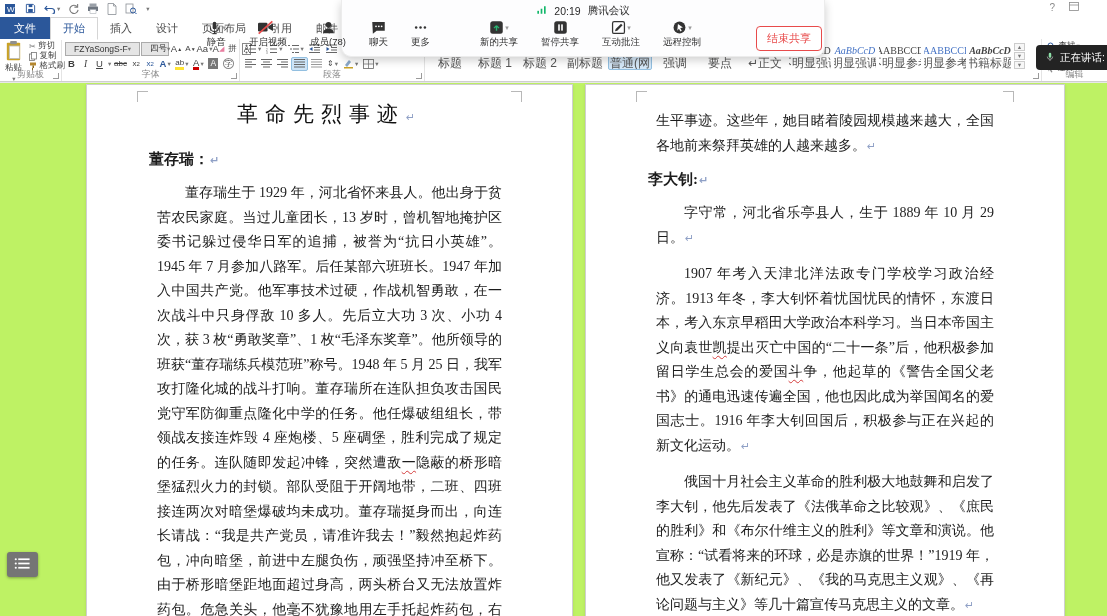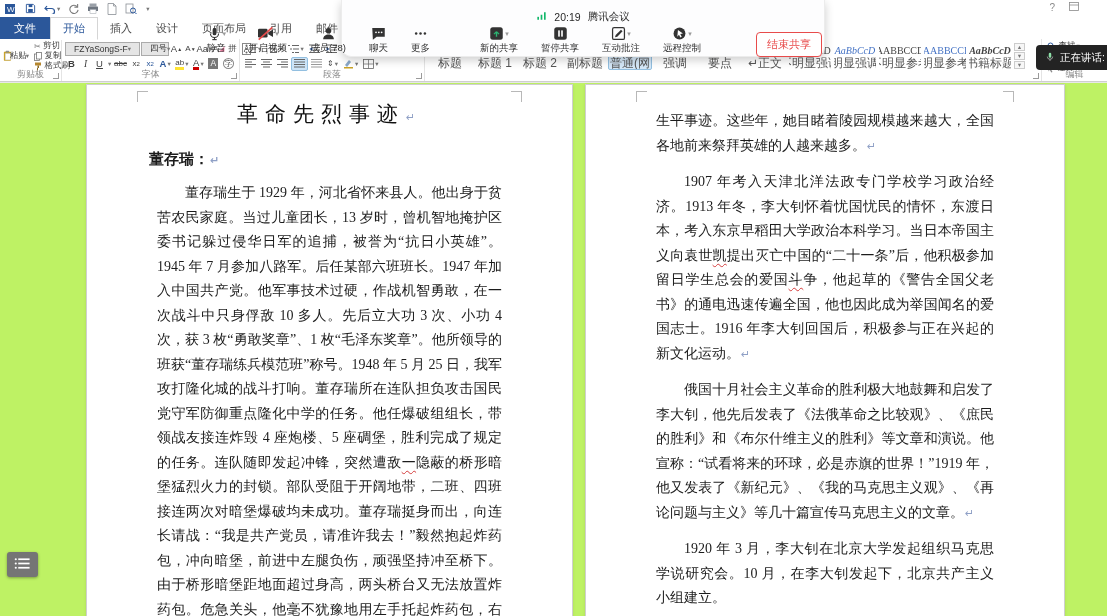--- a/index.html
+++ b/index.html
@@ -43,21 +43,21 @@
   .strike{text-decoration:line-through}
   .boxA{border:1px solid #888;padding:0 1px;font-size:8.5px;line-height:10px}
   .redA{border-bottom:3px solid #c00;line-height:9px}
   .blueA{color:#2b579a;font-weight:bold}
   .ylw{border-bottom:3px solid #ffe433;line-height:9px}
   .darkA{background:#777;color:#fff;padding:0 2px;font-size:8.5px;line-height:11px}
   .circZ{border:1px solid #888;border-radius:50%;font-size:7.5px;padding:0 1px;line-height:9px}
 
   
   .clipwrap{display:flex;gap:3px}
-  .pastecol{display:flex;align-items:center;width:26px}
+  .pastecol{display:flex;flex-direction:column;align-items:center;width:26px}
   .clipcol{display:flex;flex-direction:column;gap:0}
   .clipcol .rbtn{justify-content:flex-start;height:10px;font-size:8.5px}
 
   
   .gallery{display:flex;gap:1px;padding-top:1px}
   .scard{width:44px;height:28px;display:flex;flex-direction:column;align-items:center;
          justify-content:flex-end;border:1px solid transparent;border-radius:2px;overflow:hidden}
   .scard.selected{background:#d5e8f8;border-color:#92bfe0}
   .ssample{font-size:10px;line-height:15px;color:#444;font-family:"Liberation Serif",serif;white-space:nowrap}
   .slabel{font-size:12px;color:#555;white-space:nowrap;line-height:11px}
@@ -71,21 +71,21 @@
 
   
   .edit-col{display:flex;flex-direction:column;gap:1px}
   .edit-col .rbtn{justify-content:flex-start;height:10px;font-size:8.5px}
 
   
   .meet{position:absolute;left:341px;top:0;width:484px;height:57px;background:#fdfdfe;
         border:1px solid #ececec;border-top:none;border-radius:0 0 10px 10px;
         box-shadow:0 3px 10px rgba(0,0,0,.2);z-index:20}
   .meet-status{display:flex;justify-content:center;align-items:center;gap:7px;
-               font-size:10.5px;color:#2a2a2a;padding-top:10px}
+               font-size:10.5px;color:#2a2a2a;padding-top:4px}
   .meet-btns{display:flex;align-items:flex-start;justify-content:flex-end;gap:17px;padding-top:1px}
   .mbtn{display:flex;flex-direction:column;align-items:center;padding:0 3px}
   .mbtn .ic{height:17px;display:flex;align-items:center}
   .mbtn .lb{font-size:9.5px;color:#2f2f2f;margin-top:0;white-space:nowrap}
   .mcaret{font-size:7px;color:#9a9a9a;margin-left:1px}
   .mdivider{width:1px;height:28px;background:#e4e4e4;margin:3px 5px 0}
   .endshare{margin:7px 2px 0 8px;border:1px solid #e84b4b;color:#e84b4b;font-size:11px;
             border-radius:4px;padding:4px 10px;background:#fff;white-space:nowrap}
 
   
@@ -476,20 +476,22 @@
     <span class="cm cm-tl"></span>
     <span class="cm cm-tr"></span>
   <div class="blk-title"><span>革命先烈事迹</span><span class="pmark">↵</span></div>
       <div class="blk-heading"><span>董存瑞：</span><span class="pmark">↵</span></div>
       <div class="blk-para ind"><span>董存瑞生于 1929 年，河北省怀来县人。他出身于贫苦农民家庭。当过儿童团长，13 岁时，曾机智地掩护区委书记躲过侵华日军的追捕，被誉为“抗日小英雄”。1945 年 7 月参加八路军。后任某部六班班长。1947 年加入中国共产党。他军事技术过硬，作战机智勇敢，在一次战斗中只身俘敌 10 多人。先后立大功 3 次、小功 4 次，获 3 枚“勇敢奖章”、1 枚“毛泽东奖章”。他所领导的班获“董存瑞练兵模范班”称号。1948 年 5 月 25 日，我军攻打隆化城的战斗打响。董存瑞所在连队担负攻击国民党守军防御重点隆化中学的任务。他任爆破组组长，带领战友接连炸毁 4 座炮楼、5 座碉堡，胜利完成了规定的任务。连队随即发起冲锋，突然遭敌</span><span class="sq-red">一</span><span>隐蔽的桥形暗堡猛烈火力的封锁。部队受阻于开阔地带，二班、四班接连两次对暗堡爆破均未成功。董存瑞挺身而出，向连长请战：“我是共产党员，请准许我去！”毅然抱起炸药包，冲向暗堡，前进中左腿负伤，顽强坚持冲至桥下。由于桥形暗堡距地面超过身高，两头桥台又无法放置炸药包。危急关头，他毫不犹豫地用左手托起炸药包，右手拉燃导火索，高喊：“为了新中国，冲啊！”碉堡被炸毁，董存瑞以自己的生命为部队开辟了前进的道路，牺牲时年仅 19 岁。</span></div>
     </div>
   <div class="page page-right" id="page-right">
     <span class="cm cm-tl"></span>
     <span class="cm cm-tr"></span>
   <div class="blk-para"><span>生平事迹。这些年，她目睹着陵园规模越来越大，全国各地前来祭拜英雄的人越来越多。</span><span class="pmark">↵</span></div>
+      <div class="blk-heading"><span>李大钊:</span><span class="pmark">↵</span></div>
+      <div class="blk-para ind"><span>字守常，河北省乐亭县人，生于 1889 年 10 月 29 日。</span><span class="pmark">↵</span></div>
       <div class="blk-para ind"><span>1907 年考入天津北洋法政专门学校学习政治经济。1913 年冬，李大钊怀着忧国忧民的情怀，东渡日本，考入东京早稻田大学政治本科学习。当日本帝国主义向袁世</span><span class="sq-red">凯</span><span>提出灭亡中国的“二十一条”后，他积极参加留日学生总会的爱国</span><span class="sq-red">斗</span><span>争，他起草的《警告全国父老书》的通电迅速传遍全国，他也因此成为举国闻名的爱国志士。1916 年李大钊回国后，积极参与正在兴起的新文化运动。</span><span class="pmark">↵</span></div>
       <div class="blk-para ind"><span>俄国十月社会主义革命的胜利极大地鼓舞和启发了李大钊，他先后发表了《法俄革命之比较观》、《庶民的胜利》和《布尔什维主义的胜利》等文章和演说。他宣称：“试看将来的环球，必是赤旗的世界！”1919 年，他又发表了《新纪元》、《我的马克思主义观》、《再论问题与主义》等几十篇宣传马克思主义的文章。</span><span class="pmark">↵</span></div>
       <div class="blk-para ind"><span>1920 年 3 月，李大钊在北京大学发起组织马克思学说研究会。10 月，在李大钊发起下，北京共产主义小组建立。</span></div>
     </div>
 </div>
 
 <div class="meet">
   <div class="meet-status">
     <span><svg width="11" height="10" viewBox="0 0 24 24">
           <rect x="2" y="14" width="4" height="7" fill="#12b76a"></rect>

